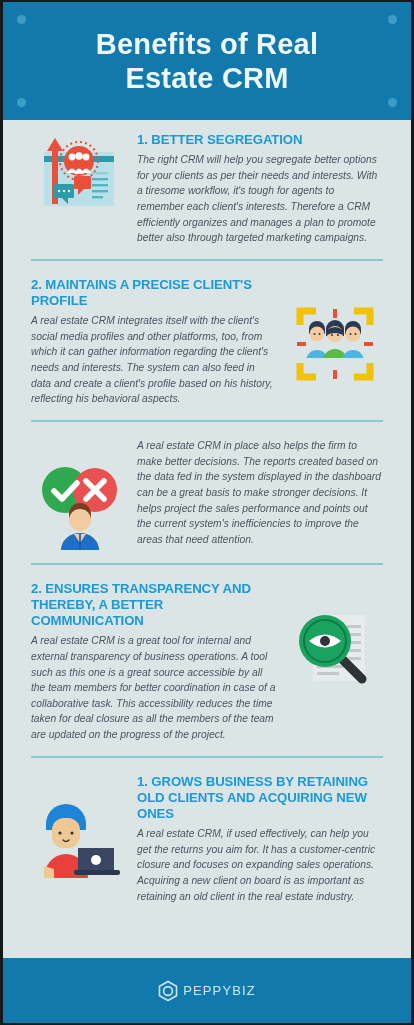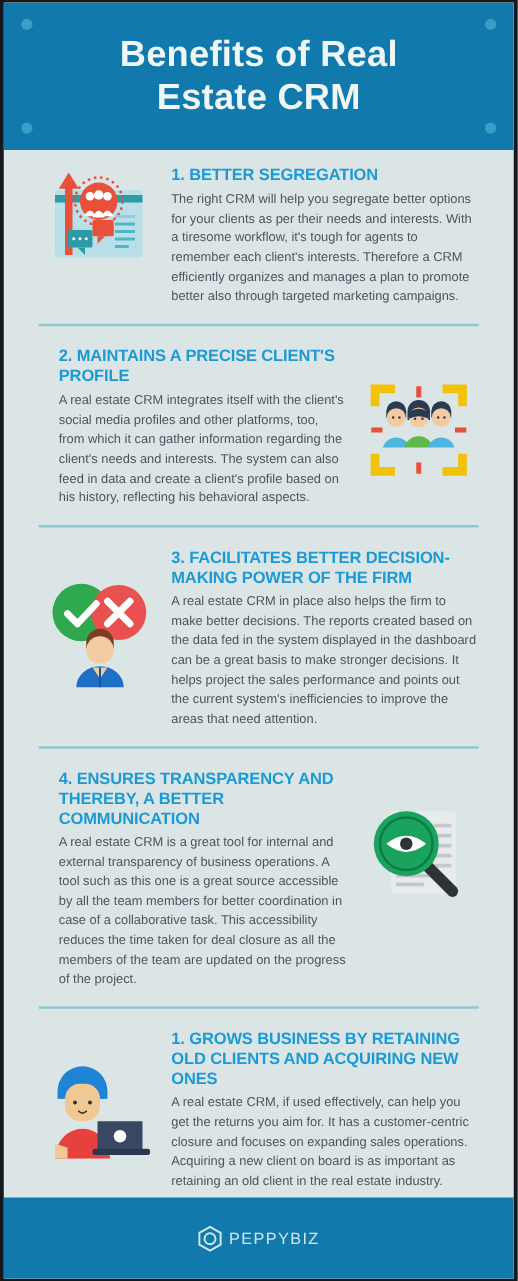--- a/index.html
+++ b/index.html
@@ -73,35 +73,36 @@
     align-items: center;
     justify-content: center;
   }
   .art.pad-top { align-items: flex-start; padding-top: 26px; }
 
   .txt {
     flex: 1 1 auto;
     min-width: 0;
   }
   .section.img-left .txt  { padding-left: 10px; }
-  .section.img-right .txt { padding-right: 10px; margin-left: 16px; }
+  .section.img-right .txt { padding-right: 10px; }
 
   .sec-title {
     color: #1b9ad6;
     font-size: 13.2px;
     font-weight: bold;
     line-height: 1.22;
     margin: 0 0 4px 0;
     letter-spacing: -0.1px;
   }
   .sec-body {
     color: #4a5560;
     font-size: 10.3px;
     line-height: 1.52;
     margin: 0;
+    font-style: italic;
   }
 
   .divider {
     height: 2px;
     background: #8cc8d2;
     margin: 7px 28px 4px 28px;
   }
 
   
   .footer {
@@ -232,21 +233,20 @@
           <path d="M19 27 l8 8 l15 -16" fill="none" stroke="#ffffff" stroke-width="5.5" stroke-linecap="round" stroke-linejoin="round"></path>
           <path d="M51 17 l18 18 M69 17 l-18 18" stroke="#ffffff" stroke-width="5.5" stroke-linecap="round"></path>
           <path d="M34 50 a11 11 0 0 1 22 0 v5 h-22 z" fill="#7a3e22"></path>
           <circle cx="45" cy="56" r="11" fill="#f2cba0"></circle>
           <path d="M26 86 a19 17 0 0 1 38 0 z" fill="#1f6fc4"></path>
           <path d="M39 70 l6 9 l6 -9 z" fill="#f2cba0"></path>
           <path d="M45 70 l0 16" stroke="#1757a0" stroke-width="1.6"></path>
         </svg>
       </div>
       <div class="txt">
-        <p class="sec-title">3. FACILITATES BETTER DECISION-MAKING POWER OF THE FIRM</p>
         <p class="sec-body">A real estate CRM in place also helps the firm to make better decisions. The reports created based on the data fed in the system displayed in the dashboard can be a great basis to make stronger decisions. It helps project the sales performance and points out the current system's inefficiencies to improve the areas that need attention.</p>
       </div>
     </div>
 
     <div class="divider"></div>
 
     <div class="section img-right">
       <div class="art pad-top">
         <svg width="88" height="86" viewBox="0 0 88 86">
           <rect x="22" y="8" width="52" height="66" rx="2" fill="#e8ebec"></rect>
@@ -258,21 +258,21 @@
           <rect x="26" y="58" width="28" height="3" fill="#c3c9cb"></rect>
           <rect x="26" y="65" width="22" height="3" fill="#c3c9cb"></rect>
           <path d="M49 50 l22 22" stroke="#2e3338" stroke-width="9" stroke-linecap="round"></path>
           <circle cx="34" cy="34" r="26" fill="#19a35f"></circle>
           <circle cx="34" cy="34" r="21" fill="none" stroke="#0e7a45" stroke-width="2"></circle>
           <path d="M18 34 q16 -13 32 0 q-16 13 -32 0 z" fill="#ffffff"></path>
           <circle cx="34" cy="34" r="5" fill="#2e3338"></circle>
         </svg>
       </div>
       <div class="txt">
-        <p class="sec-title">4. ENSURES TRANSPARENCY AND THEREBY, A BETTER COMMUNICATION</p>
+        <p class="sec-title">2. ENSURES TRANSPARENCY AND THEREBY, A BETTER COMMUNICATION</p>
         <p class="sec-body">A real estate CRM is a great tool for internal and external transparency of business operations. A tool such as this one is a great source accessible by all the team members for better coordination in case of a collaborative task. This accessibility reduces the time taken for deal closure as all the members of the team are updated on the progress of the project.</p>
       </div>
     </div>
 
     <div class="divider"></div>
 
     <div class="section img-left">
       <div class="art pad-top">
         <svg width="90" height="78" viewBox="0 0 90 78">
           <path d="M12 24 a20 20 0 0 1 40 0 v6 h-40 z" fill="#1f84d6"></path>

